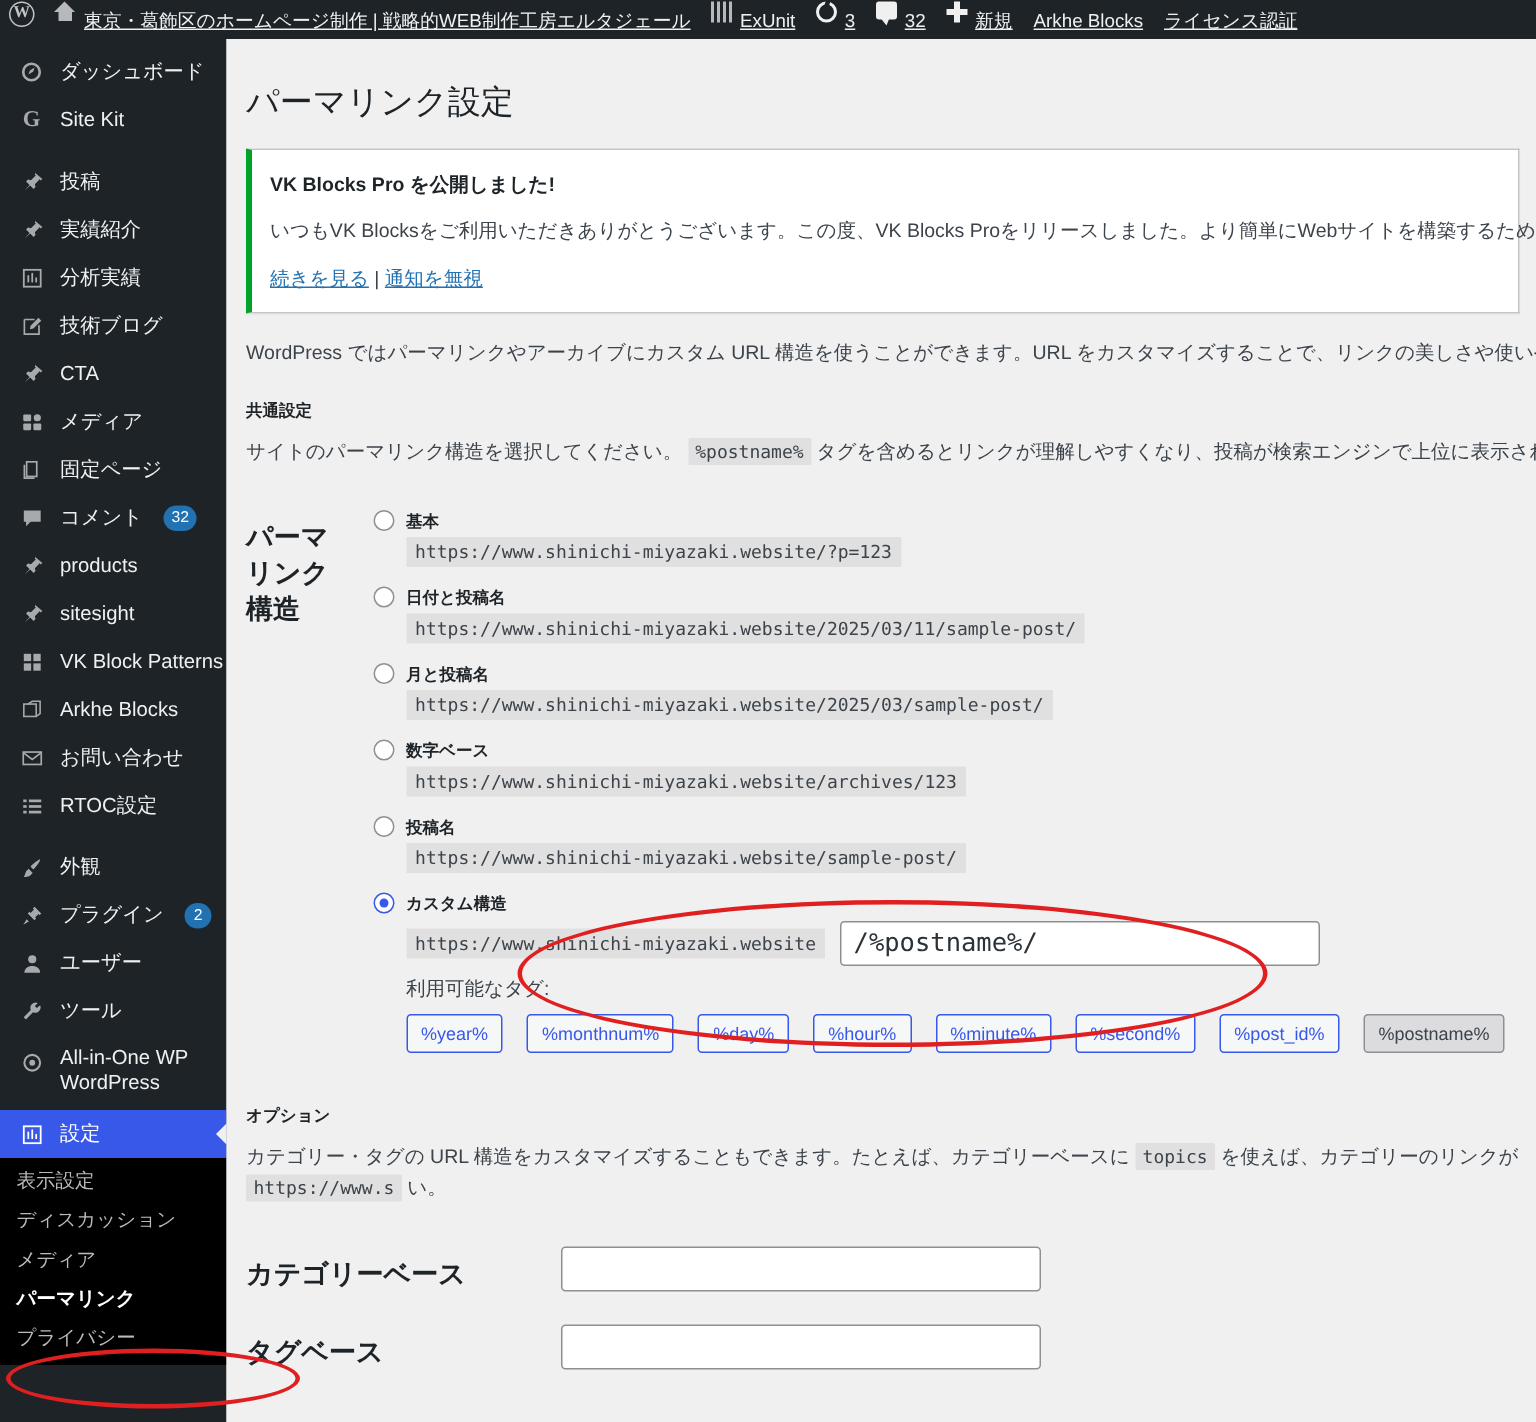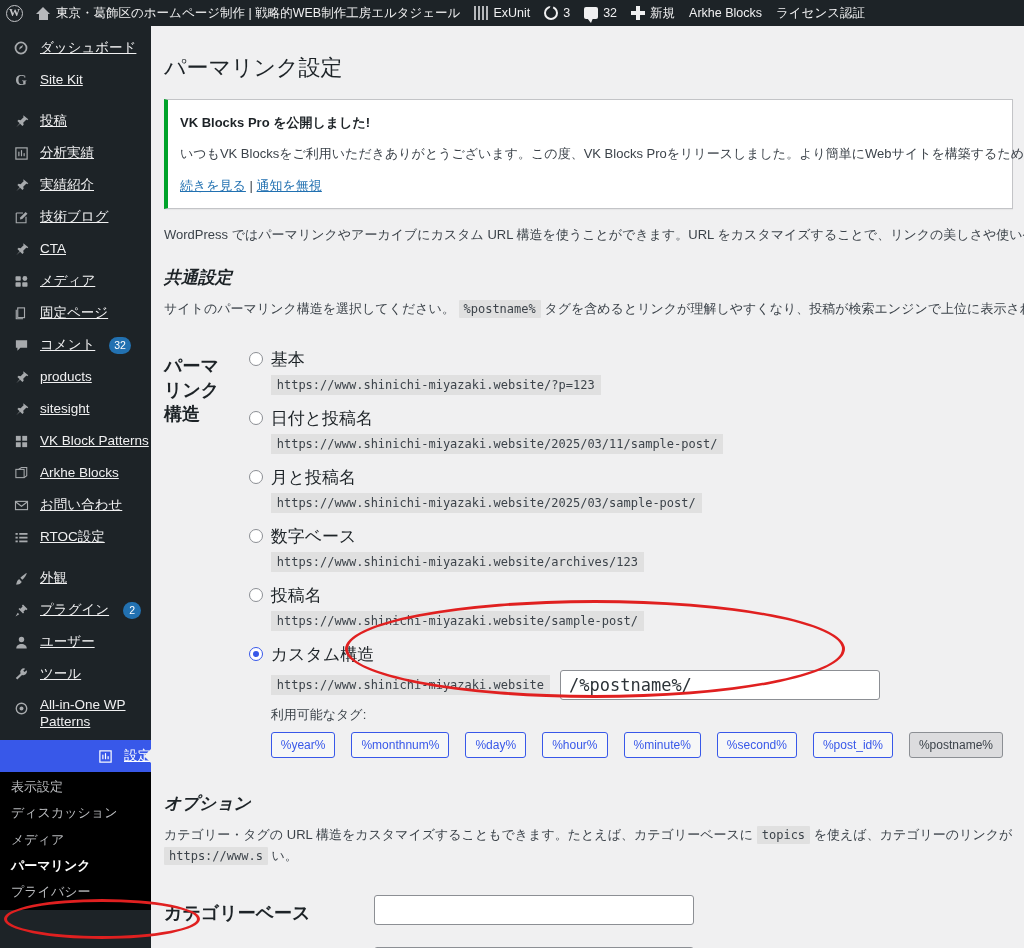--- a/index.html
+++ b/index.html
@@ -17,23 +17,23 @@
     position: absolute; top: 0; left: 0;
     width: 1024px; height: 26px;
     background: #1d2327;
     color: #f0f0f1;
     display: flex; align-items: center;
     font-size: 12.5px;
     z-index: 50;
     white-space: nowrap;
   }
   .ab-item {
-    display: flex; align-items: center;
+    display: flex; 
     height: 24px; padding: 0 7px;
-    color: #f0f0f1; gap: 5px;
+    color: #f0f0f1; gap: 5px; text-decoration: underline;
   }
   .ab-item.first { padding-left: 6px; padding-right: 6px; }
   .ab-label { line-height: 26px; }
   .wp-logo {
     width: 17px; height: 17px; border-radius: 50%;
     border: 1.6px solid #c3c4c7;
     position: relative; display: inline-block;
     flex: 0 0 auto;
   }
   .wp-logo::before {
@@ -106,25 +106,25 @@
     font-size: 13.5px;
     overflow: hidden;
   }
   .menu-item {
     display: flex; align-items: center;
     height: 32px; padding-left: 11px;
     color: #f0f0f1; gap: 9px;
     position: relative;
   }
   .menu-item.tall { height: 50px; align-items: flex-start; padding-top: 7px; }
-  .menu-item .mi-label { line-height: 1.25; text-decoration: underline; }
+  .menu-item .mi-label { line-height: 1.25; }
   .menu-item.current {
     background: #2271b1; color: #fff; font-weight: normal;
   }
-  .menu-item.current.settings-active { background: #3858e9; justify-content: flex-end; }
+  .menu-item.current.settings-active { background: #3858e9; }
   .menu-item.current::after {
     content: ""; position: absolute; right: -1px; top: 50%;
     margin-top: -8px;
     border-top: 8px solid transparent;
     border-bottom: 8px solid transparent;
     border-right: 8px solid #f0f0f1;
   }
   .menu-sep { height: 9px; }
   .mi-icon {
     width: 20px; height: 20px; flex: 0 0 auto;
@@ -175,22 +175,22 @@
   .notice p { margin: 12px 0; font-size: 13px; color: #3c434a; line-height: 1.5; white-space: nowrap; }
   .notice p.bold { font-weight: bold; color: #1d2327; }
   .notice a { color: #2271b1; }
 
   .desc {
     font-size: 13px; color: #3c434a;
     line-height: 1.6; margin: 10px 0 20px 0;
     white-space: nowrap;
   }
   h2.sec-title {
-    font-size: 17px; font-weight: bold;
-    color: #1d2327; margin: 18px 0 10px 0; font-style: italic;
+    font-size: 11px; font-weight: bold;
+    color: #1d2327; margin: 18px 0 10px 0;
   }
   code {
     font-family: "DejaVu Sans Mono", "Liberation Mono", monospace;
     background: #e0e0e0; color: #3c434a;
     padding: 2px 5px; font-size: 12px; border-radius: 1px;
   }
 
   
   .form-table { width: 100%; border-collapse: collapse; }
   .form-table th {
@@ -203,21 +203,21 @@
   .radio {
     width: 14px; height: 14px; border-radius: 50%;
     border: 1px solid #8c8f94; background: #fff;
     flex: 0 0 auto; position: relative;
   }
   .radio.checked { border-color: #3858e9; border-width: 1px; }
   .radio.checked::after {
     content: ""; position: absolute; left: 3px; top: 3px;
     width: 6px; height: 6px; border-radius: 50%; background: #3858e9;
   }
-  .radio-label { font-size: 17px; font-weight: normal; color: #1d2327; }
+  .radio-label { font-size: 11px; font-weight: bold; color: #1d2327; }
   .url-line { margin: 4px 0 14px 22px; }
   .url-code {
     font-family: "DejaVu Sans Mono", "Liberation Mono", monospace;
     background: #e0e0e0; color: #3c434a;
     padding: 3px 6px; font-size: 12px;
   }
   .custom-row { display: flex; align-items: center; margin: 4px 0 6px 22px; }
   .custom-input {
     width: 320px; height: 30px;
     border: 1px solid #8c8f94; border-radius: 3px;
@@ -305,35 +305,35 @@
     <span class="mi-icon">
       <svg width="15" height="15" viewBox="0 0 20 20" fill="currentColor">
           <path d="M13.5 1.5l-1.4 1.4 1 1-4.3 4.3-2.6-.6L4.5 9.3l3.1 3.1-4.6 5.1 5.1-4.6 3.1 3.1 1.7-1.7-.6-2.6 4.3-4.3 1 1 1.4-1.4-6.6-5.5z"></path>
         </svg>
     </span>
     <span class="mi-label">投稿</span>
   </div>
 
   <div class="menu-item">
     <span class="mi-icon">
+      <svg width="15" height="15" viewBox="0 0 20 20" fill="currentColor">
+          <path d="M13.5 1.5l-1.4 1.4 1 1-4.3 4.3-2.6-.6L4.5 9.3l3.1 3.1-4.6 5.1 5.1-4.6 3.1 3.1 1.7-1.7-.6-2.6 4.3-4.3 1 1 1.4-1.4-6.6-5.5z"></path>
+        </svg>
+    </span>
+    <span class="mi-label">実績紹介</span>
+  </div>
+
+  <div class="menu-item">
+    <span class="mi-icon">
       <svg width="15" height="15" viewBox="0 0 20 20" fill="none" stroke="currentColor" stroke-width="1.6">
           <rect x="2.5" y="2.5" width="15" height="15"></rect>
           <path d="M6.5 13V8M10 13V6M13.5 13v-3" stroke-linecap="round"></path>
         </svg>
     </span>
     <span class="mi-label">分析実績</span>
-  </div>
-
-  <div class="menu-item">
-    <span class="mi-icon">
-      <svg width="15" height="15" viewBox="0 0 20 20" fill="currentColor">
-          <path d="M13.5 1.5l-1.4 1.4 1 1-4.3 4.3-2.6-.6L4.5 9.3l3.1 3.1-4.6 5.1 5.1-4.6 3.1 3.1 1.7-1.7-.6-2.6 4.3-4.3 1 1 1.4-1.4-6.6-5.5z"></path>
-        </svg>
-    </span>
-    <span class="mi-label">実績紹介</span>
   </div>
 
   <div class="menu-item">
     <span class="mi-icon">
       <svg width="15" height="15" viewBox="0 0 20 20" fill="none" stroke="currentColor" stroke-width="1.5">
           <path d="M3 4h9M3 4v13h13V9"></path>
           <path d="M11 12l7-7-2.5-2.5-7 7-.6 3.1 3.1-.6z" fill="currentColor" stroke="none"></path>
         </svg>
     </span>
     <span class="mi-label">技術ブログ</span>
@@ -484,21 +484,21 @@
     <span class="mi-label">ツール</span>
   </div>
 
   <div class="menu-item tall">
     <span class="mi-icon" style="margin-top:1px">
       <svg width="15" height="15" viewBox="0 0 20 20" fill="none" stroke="currentColor" stroke-width="1.8">
           <circle cx="10" cy="10" r="7"></circle>
           <circle cx="10" cy="10" r="2.6" fill="currentColor" stroke="none"></circle>
         </svg>
     </span>
-    <span class="mi-label" style="max-width:105px">All-in-One WP Patterns</span>
+    <span class="mi-label" style="max-width:105px">All-in-One WP WordPress</span>
   </div>
 
   <div class="menu-item current settings-active">
     <span class="mi-icon">
       <svg width="15" height="15" viewBox="0 0 20 20" fill="none" stroke="currentColor" stroke-width="1.6">
           <rect x="2.5" y="2.5" width="15" height="15"></rect>
           <path d="M6.5 13V8M10 13V6M13.5 13v-3" stroke-linecap="round"></path>
         </svg>
     </span>
     <span class="mi-label">設定</span>

